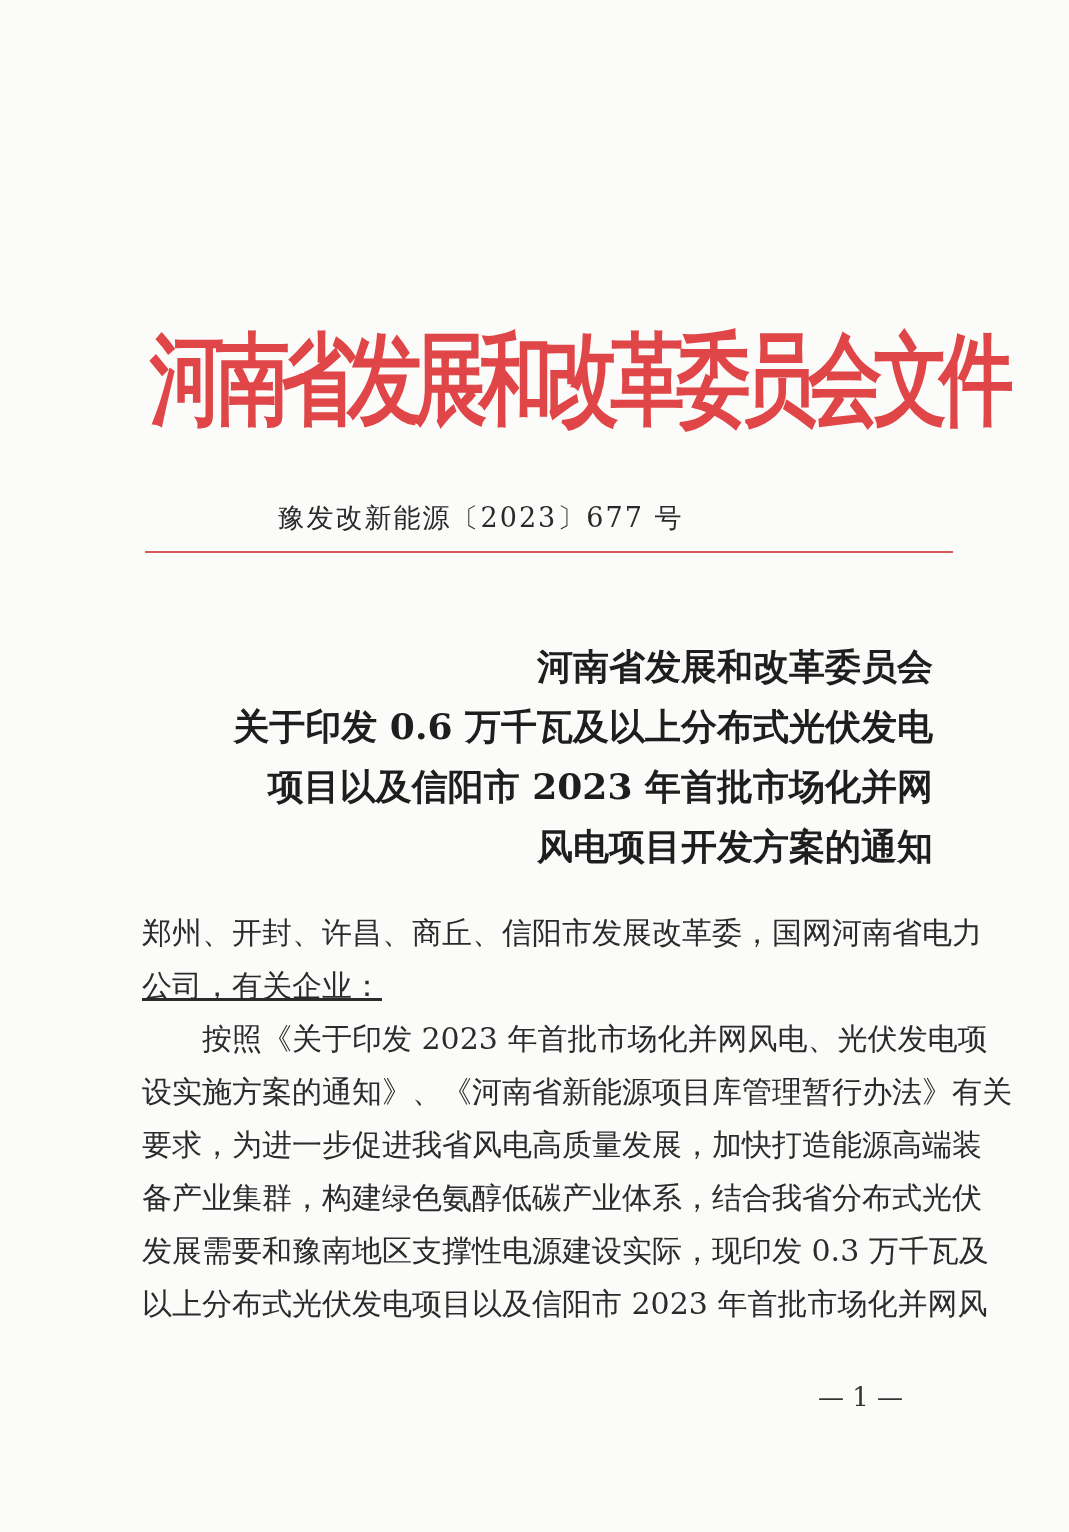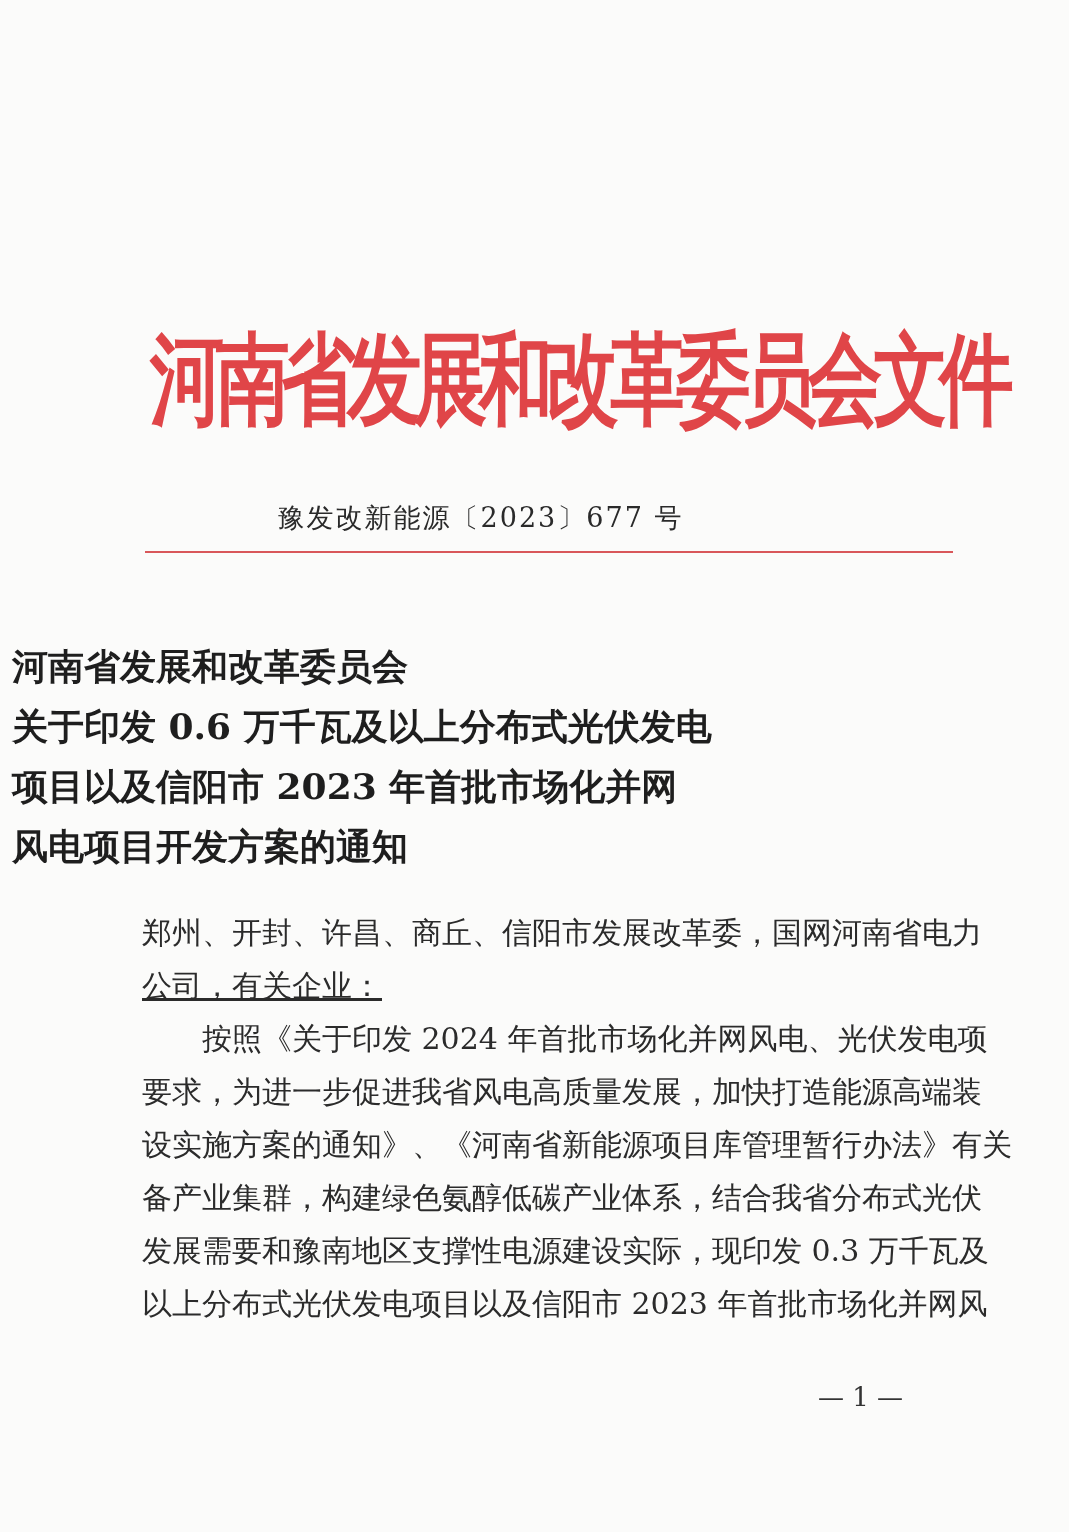--- a/index.html
+++ b/index.html
@@ -15,21 +15,21 @@
   }
   .banner span { display: inline-block; width: 65.8px; text-align: center; }
   .docno {
     position: absolute; left: 0; width: 961px; top: 500px; text-align: center;
     font-size: 27px; color: #2a2a2a; letter-spacing: 2px;
   }
   .redline {
     position: absolute; left: 145px; top: 551px; width: 808px; height: 2px; background: #d9575a;
   }
   .title {
-    position: absolute; left: 12px; width: 929px; top: 636px; text-align: left;
+    position: absolute; left: 4px; width: 929px; top: 636px; text-align: right;
     font-weight: bold; font-size: 36px; line-height: 60px; color: #1e1e1e;
     font-family: "DejaVu Serif", serif;
   }
   .title div { white-space: nowrap; }
   .body {
     position: absolute; left: 142px; top: 906px; width: 800px;
     font-size: 30px; line-height: 53px; color: #2b2b2b;
   }
   .body p { margin: 0; white-space: nowrap; text-align: justify; text-align-last: justify; }
   .body p.last { text-align-last: left; text-decoration: underline; }
@@ -63,21 +63,21 @@
 <div class="title">
   <div>河南省发展和改革委员会</div>
   <div>关于印发 0.6 万千瓦及以上分布式光伏发电</div>
   <div>项目以及信阳市 2023 年首批市场化并网</div>
   <div>风电项目开发方案的通知</div>
 </div>
 
 <div class="body">
   <p>郑州、开封、许昌、商丘、信阳市发展改革委，国网河南省电力</p>
   <p class="last">公司，有关企业：</p>
-  <p class="indent">按照《关于印发 2024 年首批市场化并网风电、光伏发电项</p>
+  <p class="indent">按照《关于印发 2023 年首批市场化并网风电、光伏发电项</p>
+  <p>设实施方案的通知》、《河南省新能源项目库管理暂行办法》有关</p>
   <p>要求，为进一步促进我省风电高质量发展，加快打造能源高端装</p>
-  <p>设实施方案的通知》、《河南省新能源项目库管理暂行办法》有关</p>
   <p>备产业集群，构建绿色氨醇低碳产业体系，结合我省分布式光伏</p>
   <p>发展需要和豫南地区支撑性电源建设实际，现印发 0.3 万千瓦及</p>
   <p>以上分布式光伏发电项目以及信阳市 2023 年首批市场化并网风</p>
 </div>
 
 <div class="page-no">— 1 —</div>
 
 </body></html>

